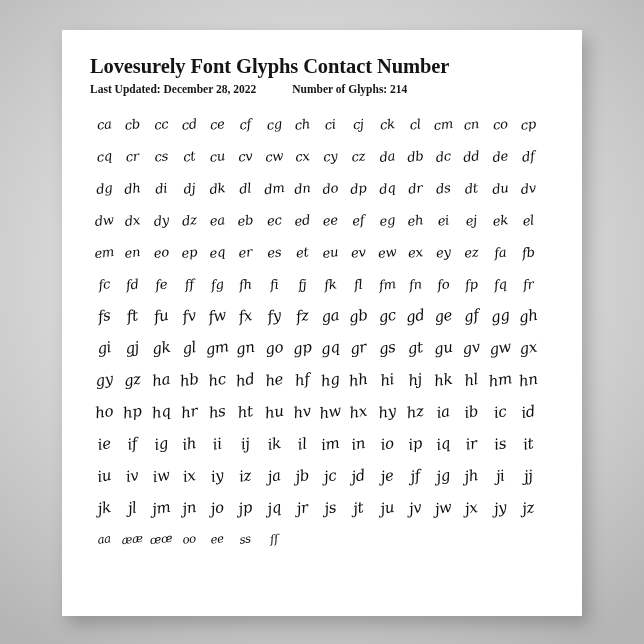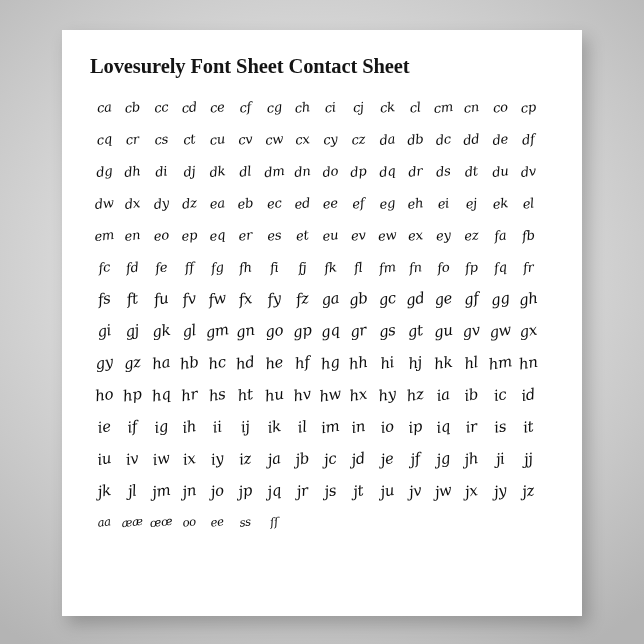--- a/index.html
+++ b/index.html
@@ -93,22 +93,26 @@
   .glyph.lig { font-size: 11.5px; }
 </style>
 </head>
 <body>
 
 <div id="backdrop"></div>
 
 <div id="poster">
   <div id="poster-inner">
 
-    <div id="title">Lovesurely Font Sheet Contact Sheet</div>
-
+    <div id="title">Lovesurely Font Glyphs Contact Number</div>
+
+    <div id="subline">
+      <span class="updated">Last Updated: December 28, 2022</span>
+      <span class="count">Number of Glyphs: 214</span>
+    </div>
 
     <div id="glyph-grid">
         <div class="glyph">ca</div>
         <div class="glyph">cb</div>
         <div class="glyph">cc</div>
         <div class="glyph">cd</div>
         <div class="glyph">ce</div>
         <div class="glyph">cf</div>
         <div class="glyph">cg</div>
         <div class="glyph">ch</div>

